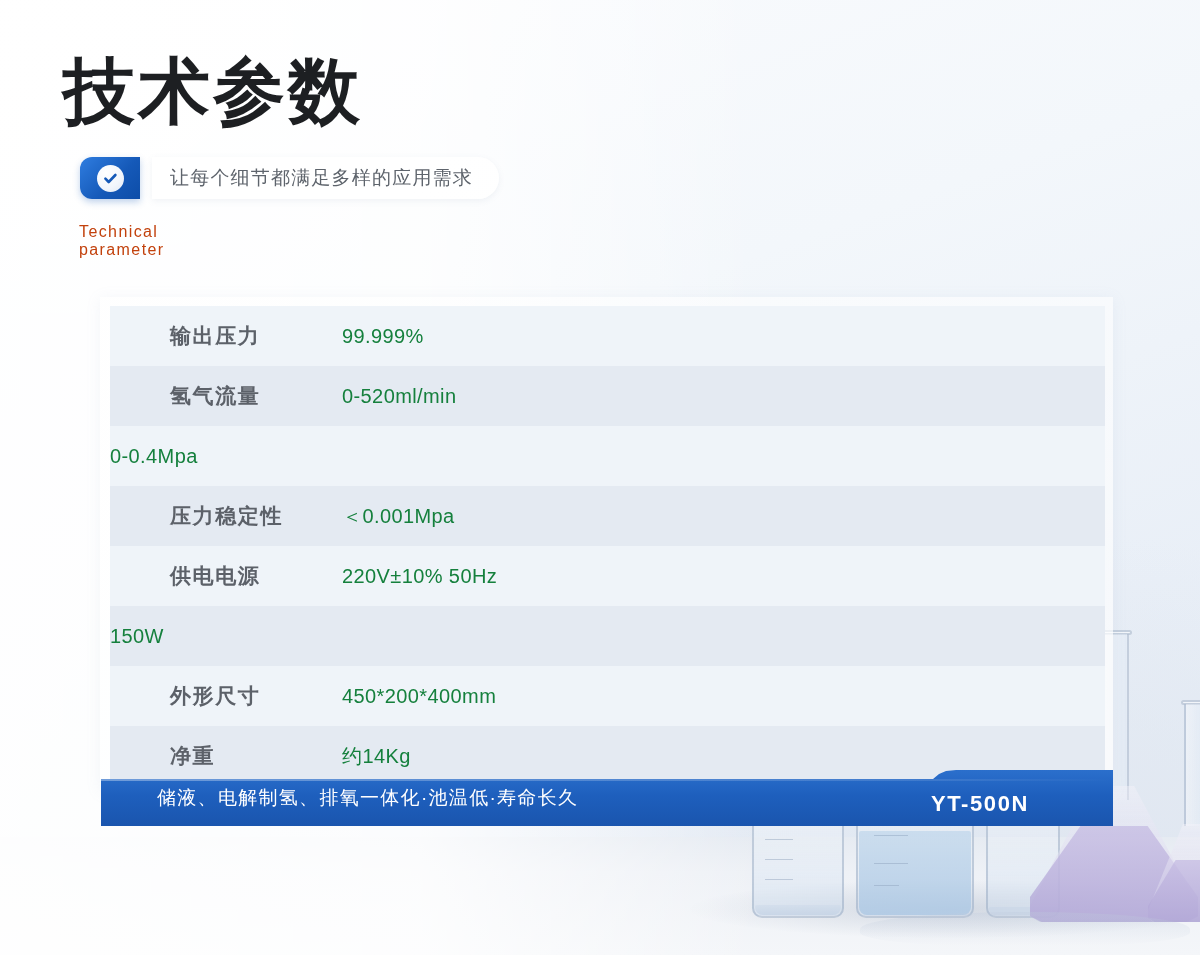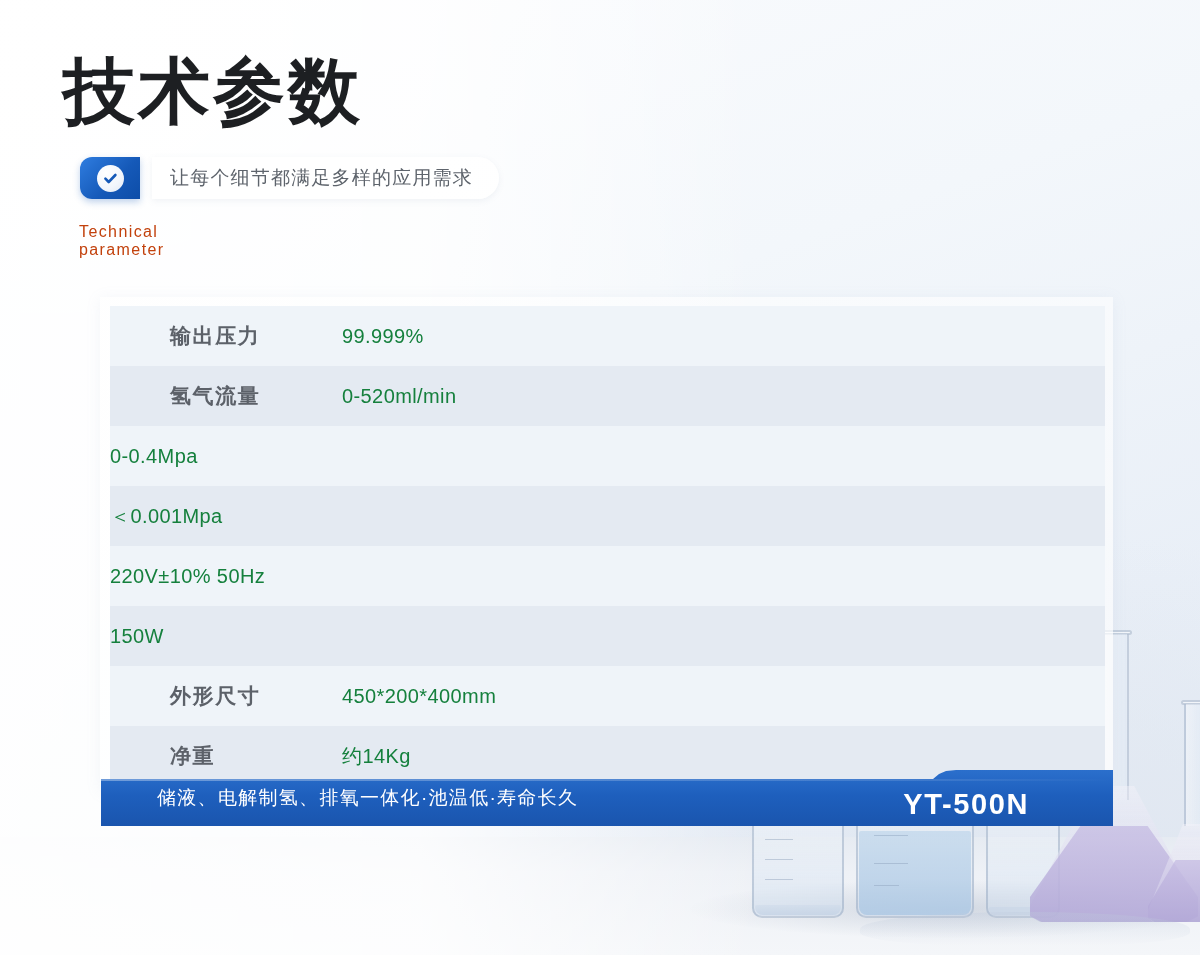--- a/index.html
+++ b/index.html
@@ -157,21 +157,21 @@
     background:linear-gradient(90deg,rgba(255,255,255,.34),rgba(255,255,255,.12) 80%,rgba(255,255,255,0));
   }
   .banner-text {
     position:absolute; left:56px; top:9px; height:38px;
     display:flex; align-items:center;
     font-size:19px; color:#ffffff; letter-spacing:1.3px; white-space:nowrap;
   }
   .banner-model {
     position:absolute; right:84px; top:0; height:68px;
     display:flex; align-items:center;
-    font-size:29px; font-weight:bold; color:#ffffff; letter-spacing:1.6px; white-space:nowrap;
+    font-size:22px; font-weight:bold; color:#ffffff; letter-spacing:1.6px; white-space:nowrap;
   }
 </style>
 </head>
 <body>
 
 <div id="bg-layer">
   <div class="bg-base"></div>
   <div class="bg-table-surface"></div>
 
   <div class="shadow-blob" style="left:690px; top:880px; width:520px; height:58px;"></div>
@@ -236,23 +236,25 @@
     <div class="spec-value">99.999%</div>
   </div>
   <div class="spec-row alt">
     <div class="spec-label">氢气流量</div>
     <div class="spec-value">0-520ml/min</div>
   </div>
   <div class="spec-row base">
     <div class="spec-value">0-0.4Mpa</div>
   </div>
   <div class="spec-row alt">
+    <div class="spec-label">压力稳定性</div>
     <div class="spec-value">＜0.001Mpa</div>
   </div>
   <div class="spec-row base">
+    <div class="spec-label">供电电源</div>
     <div class="spec-value">220V±10%  50Hz</div>
   </div>
   <div class="spec-row alt">
     <div class="spec-value">150W</div>
   </div>
   <div class="spec-row base">
     <div class="spec-label">外形尺寸</div>
     <div class="spec-value">450*200*400mm</div>
   </div>
   <div class="spec-row alt">

